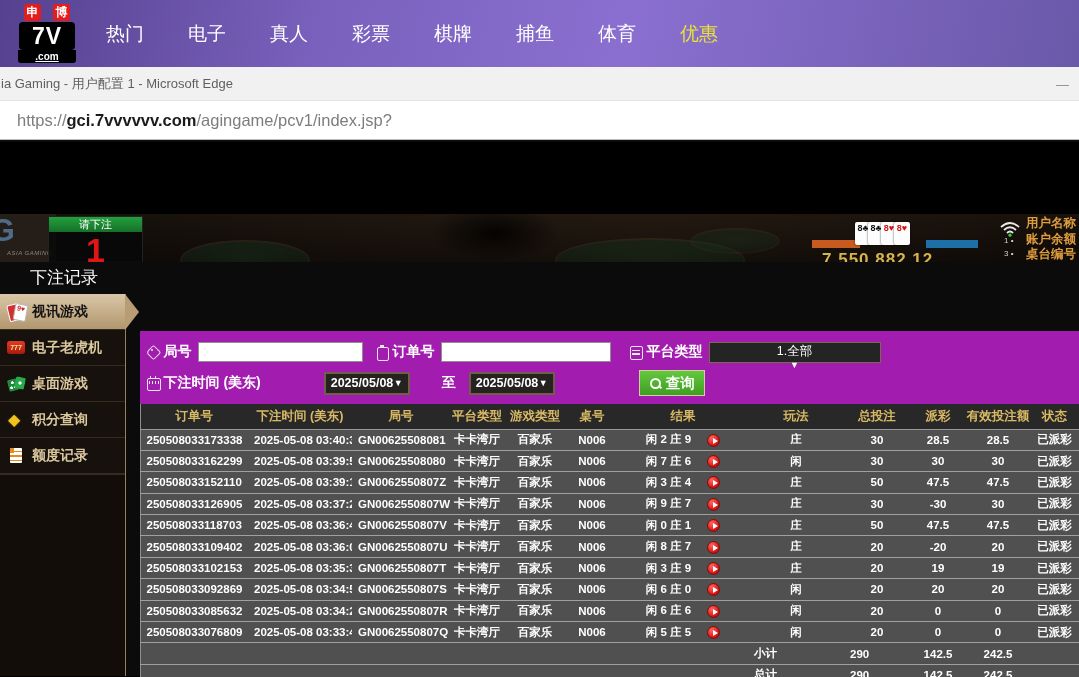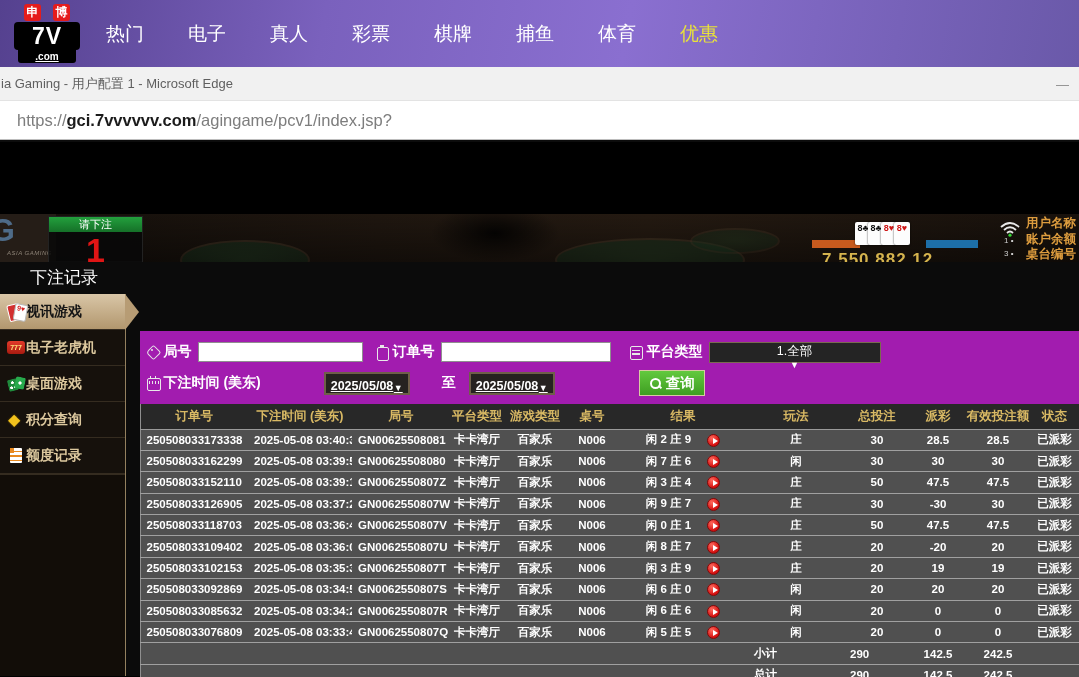--- a/index.html
+++ b/index.html
@@ -6,21 +6,21 @@
   html,body { width:1079px; height:677px; overflow:hidden; background:#000;
     font-family:"Liberation Sans","DejaVu Sans",sans-serif; }
 
   
   #nav { height:67px; display:flex; align-items:center;
     background:linear-gradient(100deg,#55418f 0%,#7a61bd 30%,#8a6fd0 58%,#6a59a9 100%); }
   #logo { margin-left:16px; width:62px; display:flex; flex-direction:column; align-items:center; }
   #logo .badges { display:flex; gap:12px; margin-bottom:1px; }
   #logo .badges span { width:17px; height:17px; background:#e51c1c; border-radius:3px;
     color:#fff; font-size:12px; font-weight:bold; display:flex; align-items:center; justify-content:center; }
-  #logo .seven { width:66px; height:28px; background:#000; border-radius:4px; color:#fff;
+  #logo .seven { width:56px; height:28px; background:#000; border-radius:4px; color:#fff;
     font-size:23px; font-weight:bold; display:flex; align-items:center; justify-content:center; letter-spacing:1px; }
   #logo .dotcom { width:58px; height:13px; background:#000; color:#fff; font-size:10px;
     font-weight:bold; display:flex; align-items:center; justify-content:center; border-radius:0 0 3px 3px;text-decoration:underline; }
   #nav-menu { display:flex; margin-left:28px; }
   .nav-item { color:#fff; font-size:19px; font-weight:normal; margin-right:44px; cursor:pointer; }
   .nav-item.hl { color:#e9e23a; }
 
   
   #titlebar { height:33px; background:#f1f1f1; display:flex; align-items:center; position:relative; }
   #titlebar .ttl { color:#5f5f5f; font-size:13px; padding-left:1px; }
@@ -66,21 +66,21 @@
   #markers span::after { content:" •"; color:#ddd; }
   #s-labels { position:absolute; left:1026px; top:2px; width:70px; color:#dd9c3e; font-size:12.5px;
     font-weight:bold; line-height:15.5px; white-space:nowrap; }
 
   
   #paneltitle { height:32px; background:#0b0b0b; color:#fff; font-size:17px; line-height:31px; padding-left:30px; }
 
   
   #main { height:382px; display:flex; background:#0b0b0b; }
   #sidebar { width:126px; background:#16110c; border-right:1px solid #93805f; display:flex; flex-direction:column; }
-  .side-item { height:36px; display:flex; align-items:center; padding-left:7px; position:relative;
+  .side-item { height:36px; display:flex; align-items:center; gap:6px; padding-left:7px; position:relative;
     color:#dcc89e; font-size:14px; font-weight:bold; border-bottom:1px solid #352c20; cursor:pointer; }
   .side-item.active { background:linear-gradient(180deg,#d9c6a7,#b2976e); color:#151515; }
   .side-item.active::after { content:""; position:absolute; right:-14px; top:0;
     border-top:18px solid transparent; border-bottom:18px solid transparent; border-left:14px solid #b79c74; z-index:3; }
   #side-filler { flex:1; background:#120d08; border-top:1px solid #352c20; }
   #gap { width:14px; background:#0b0b0b; }
   #content { flex:1; background:#a21caf; display:flex; flex-direction:column;margin-top:37px; }
 
   
   .sicon { width:19px; height:19px; position:relative; display:inline-block; flex:none; }
@@ -127,21 +127,21 @@
   .icon-calendar-icon::after { content:""; position:absolute; left:4px; top:0; width:1.5px; height:3px;
     background:#e8e8e8; box-shadow:5px 0 0 #e8e8e8, -1px 5px 0 #e8e8e8, 2px 5px 0 #e8e8e8, 5px 5px 0 #e8e8e8, 8px 5px 0 #e8e8e8; }
   .tinput { height:20px; background:#fff; border:1px solid #8f8f8f; font-size:13px; padding:0 4px; color:#222; }
   #round-input { width:165px; }
   #order-input { width:170px; margin-right:4px; }
   .g2 { margin-left:12px; } .g3 { margin-left:14px; }
   #platform-select { width:172px; height:21px; background:#242424; border:1px solid #7a6a50; color:#fff;
     font-size:12.5px; display:flex; align-items:center; justify-content:flex-start; padding:0 6px; cursor:pointer;flex-direction:column; }
   #platform-select .arr { font-size:9px; color:#fff; }
   .date-box { width:86px; height:23px; background:#262220; border:2px solid #6f5f49; color:#fff; font-size:12.5px;
-    display:flex; align-items:flex-end; justify-content:space-between; padding:0 5px; cursor:pointer; font-weight:bold;text-decoration:underline; }
+    display:flex; align-items:center; justify-content:space-between; padding:0 5px; cursor:pointer; font-weight:bold; }
   .date-box .arr { font-size:9px; }
   #date-from { margin-left:57px; }
   .to-lbl { margin:0 13px 0 32px; }
   #search-btn { margin-left:84px; height:26px; padding:0 9px; display:flex; align-items:center; gap:4px;
     background:linear-gradient(#62c93e,#3f9e22); border:1px solid #d9c9a4; color:#fff; font-size:14.5px;
     font-weight:bold; cursor:pointer; }
   .icon-search-icon { width:13px; height:13px; position:relative; display:inline-block; }
   .icon-search-icon::before { content:""; position:absolute; left:1px; top:1px; width:7px; height:7px;
     border:2px solid #fff; border-radius:50%; }
   .icon-search-icon::after { content:""; position:absolute; left:9px; top:9px; width:4px; height:2px;

